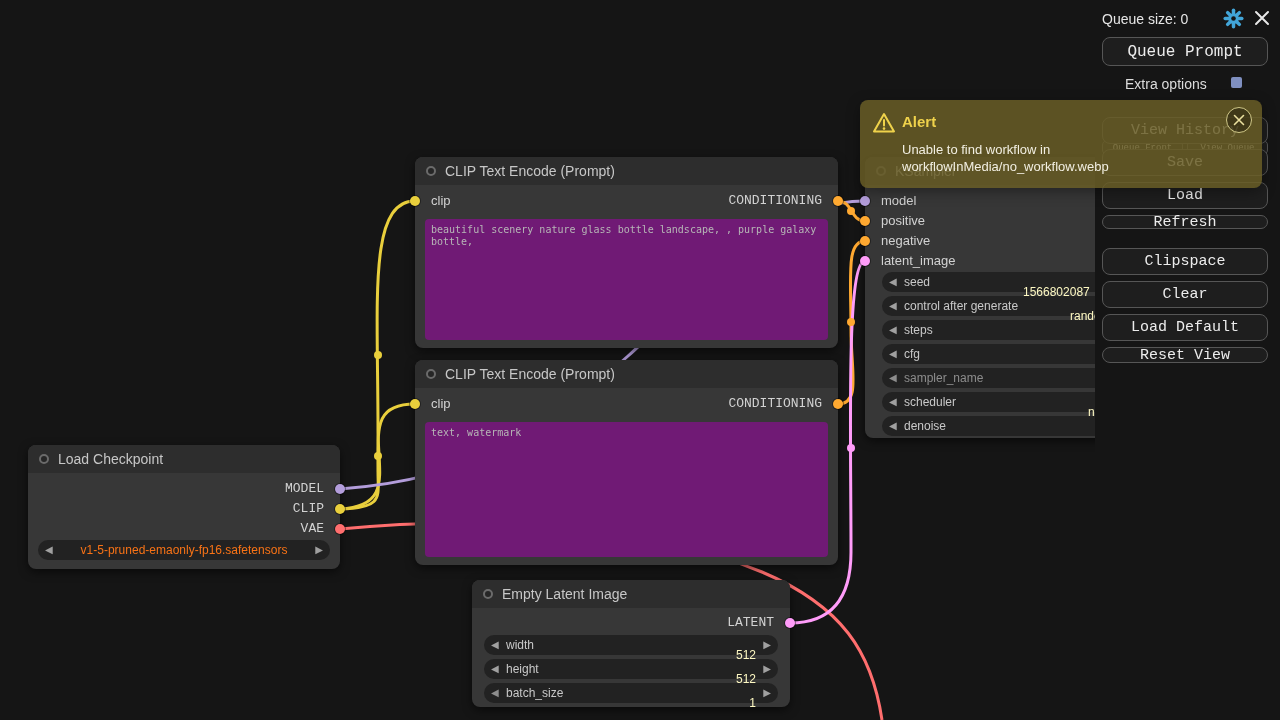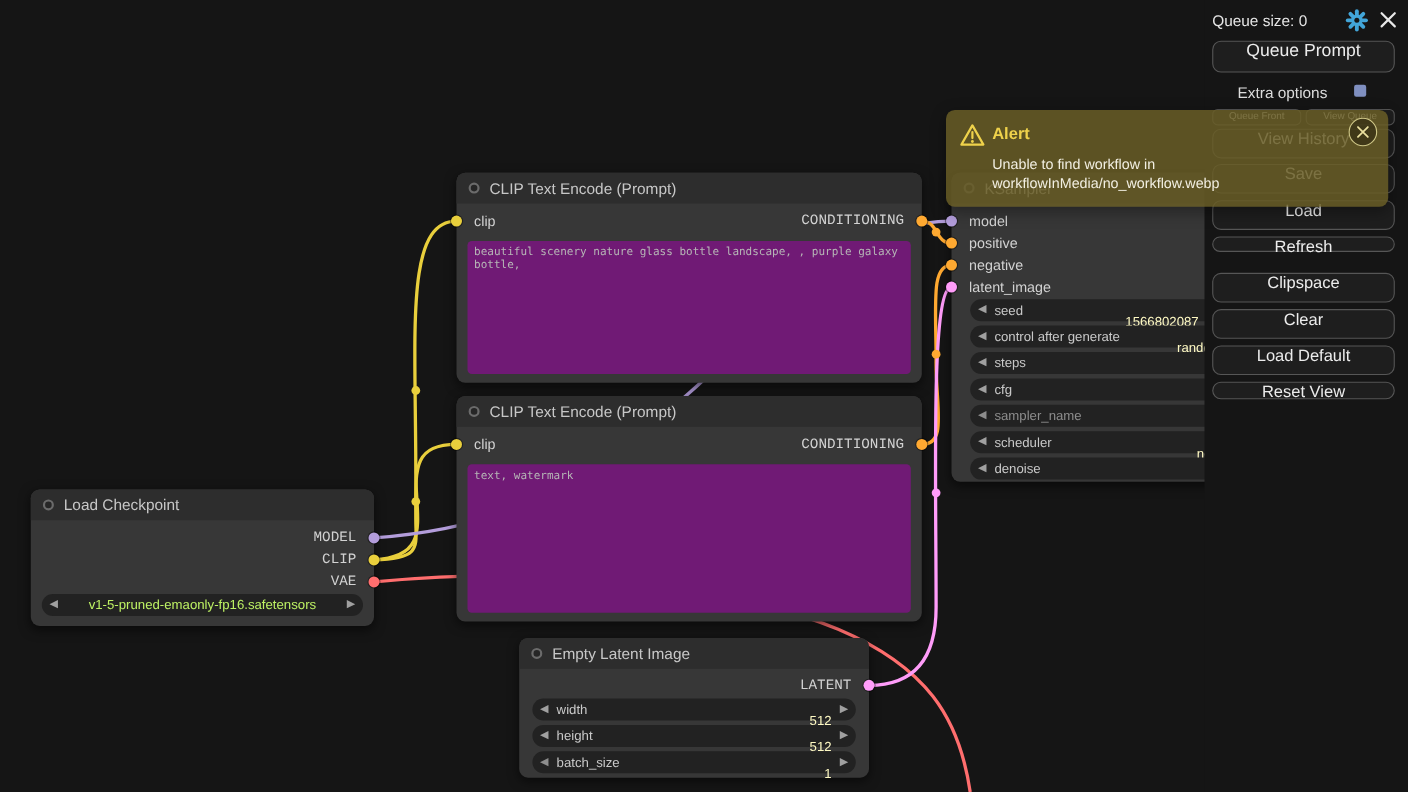--- a/index.html
+++ b/index.html
@@ -17,32 +17,32 @@
   .sl{left:16px;} .sr{right:16px;text-align:right;font-family:Liberation Mono, monospace;}
   .pin{position:absolute;width:10px;height:10px;border-radius:50%;
     box-shadow:0 0 0 1px rgba(0,0,0,.4);}
   .pin.in{left:-5px;} .pin.out{right:-5px;}
   .widget{position:absolute;height:20px;background:#222222;border-radius:10px;
     font-size:12px;color:#c9c9c9;}
   .warr{position:absolute;top:4px;font-size:10px;color:#a0a0a0;line-height:12px;}
   .wal{left:7px;} .war{right:7px;}
   .wname{position:absolute;left:22px;top:3px;line-height:14px;}
   .wval{position:absolute;top:13px;right:22px;color:#fef9c3;line-height:14px;}
-  .wcenter{position:absolute;left:22px;right:22px;top:3px;text-align:center;color:#bef264;
+  .wcenter{position:absolute;left:22px;right:22px;top:3px;text-align:center;color:#f97316;
     white-space:nowrap;overflow:hidden;line-height:14px;}
   .dim{color:#8d8d8d;}
   .textbox{position:absolute;background:#701a75;border-radius:4px;color:#b6b6b6;
     font-family:"DejaVu Sans Mono",monospace;font-size:10px;line-height:11.5px;
     padding:5px 6px;box-sizing:border-box;white-space:pre-wrap;word-break:break-word;}
   .menu{position:absolute;left:1095px;top:0;width:185px;height:720px;background:#151515;z-index:3;}
   .mbtn{position:absolute;left:7px;width:166px;background:#1e1e1e;border:1px solid #565656;
-    border-radius:8px;color:#ececec;display:flex;justify-content:center;
-    box-sizing:border-box;font-size:15px;cursor:pointer;}
+    border-radius:8px;color:#ececec;display:flex;align-items:center;justify-content:center;
+    box-sizing:border-box;font-size:15px;cursor:pointer;font-family:Liberation Mono, monospace;}
   .mbtn.big{font-size:16px;}
-  .mbtn.mini{width:81px;height:15px;font-size:9px;border-radius:5px;}
+  .mbtn.mini{width:81px;height:15px;font-size:9px;border-radius:5px;margin-top:41px;}
   .qsize{position:absolute;left:7px;top:11px;font-size:14px;color:#e6e6e6;}
   .micon{position:absolute;cursor:pointer;}
   .xopt{position:absolute;left:30px;top:76px;font-size:14px;color:#dcdcdc;}
   .chk{position:absolute;left:136px;top:77px;width:11px;height:11px;background:#7f8fc0;
     border-radius:2px;cursor:pointer;}
   .alert{position:absolute;left:860px;top:100px;width:402px;height:88px;border-radius:8px;
     z-index:4;box-shadow:0 4px 14px rgba(0,0,0,.35);}
   .al-title{position:absolute;left:42px;top:13px;font-size:15px;font-weight:bold;}
   .al-l1{position:absolute;left:42px;top:42px;font-size:13px;color:#f2efe2;}
   .al-l2{position:absolute;left:42px;top:59px;font-size:13px;color:#f2efe2;}

